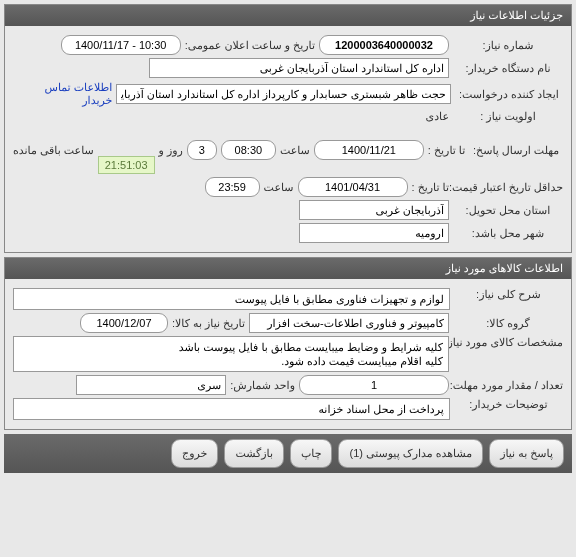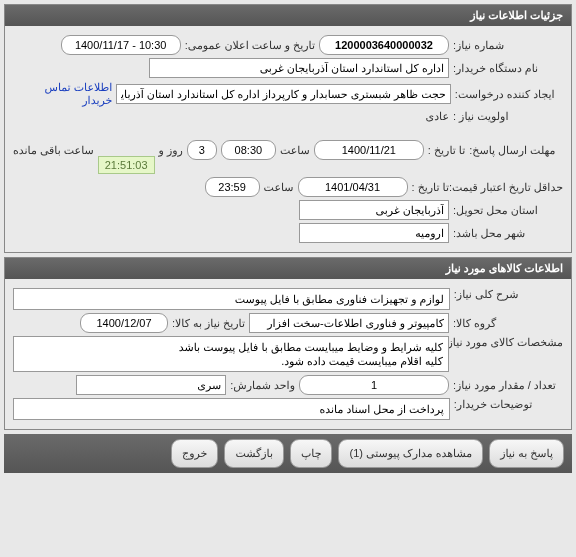--- a/index.html
+++ b/index.html
@@ -12,40 +12,40 @@
 }
 .panel {
   border: 1px solid #888;
   margin: 4px;
   background: #eaeaea;
 }
 .panel-header {
   background: linear-gradient(#6a6a6a, #555);
   color: #fff;
   padding: 4px 8px;
-  font-weight: bold;
+  font-weight: normal;
   font-size: 11px;
 }
 .panel-body {
   padding: 6px 8px;
 }
 .row {
   display: flex;
   align-items: center;
   margin: 3px 0;
   gap: 4px;
 }
 .label {
   color: #333;
   white-space: nowrap;
   font-size: 11px;
 }
 .lbl-col {
   width: 110px;
-  text-align: left;
+  text-align: center;
 }
 .input {
   background: #fff;
   border: 1px solid #999;
   padding: 2px 4px;
   font-family: Tahoma, Arial, sans-serif;
   font-size: 11px;
   height: 20px;
   line-height: 16px;
   direction: rtl;
@@ -173,29 +173,29 @@
       <input class="input ltr center" style="width: 88px;" value="1400/12/07">
     </div>
 
     <div class="row" style="align-items:flex-start">
       <span class="label lbl-col">مشخصات کالای مورد نیاز:</span>
       <div class="textarea tall" style="white-space:pre-line">کلیه شرایط و وضایط میبایست مطابق با فایل پیوست باشد
 کلیه اقلام میبایست قیمت داده شود.</div>
     </div>
 
     <div class="row">
-      <span class="label lbl-col">تعداد / مقدار مورد نیاز:</span>
+      <span class="label lbl-col">تعداد / مقدار مورد مهلت:</span>
       <input class="input center" style="width: 150px;" value="1">
       <span class="label">واحد شمارش:</span>
       <input class="input" style="width: 150px;" value="سری">
     </div>
 
     <div class="row" style="align-items:flex-start">
       <span class="label lbl-col">توضیحات خریدار:</span>
-      <div class="textarea">پرداخت از محل اسناد مانده</div>
+      <div class="textarea">پرداخت از محل اسناد خزانه</div>
     </div>
 
   </div>
 </div>
 
 <div class="toolbar">
   <button class="btn">پاسخ به نیاز</button>
   <button class="btn">مشاهده مدارک پیوستی (1)</button>
   <button class="btn">چاپ</button>
   <button class="btn">بازگشت</button>

